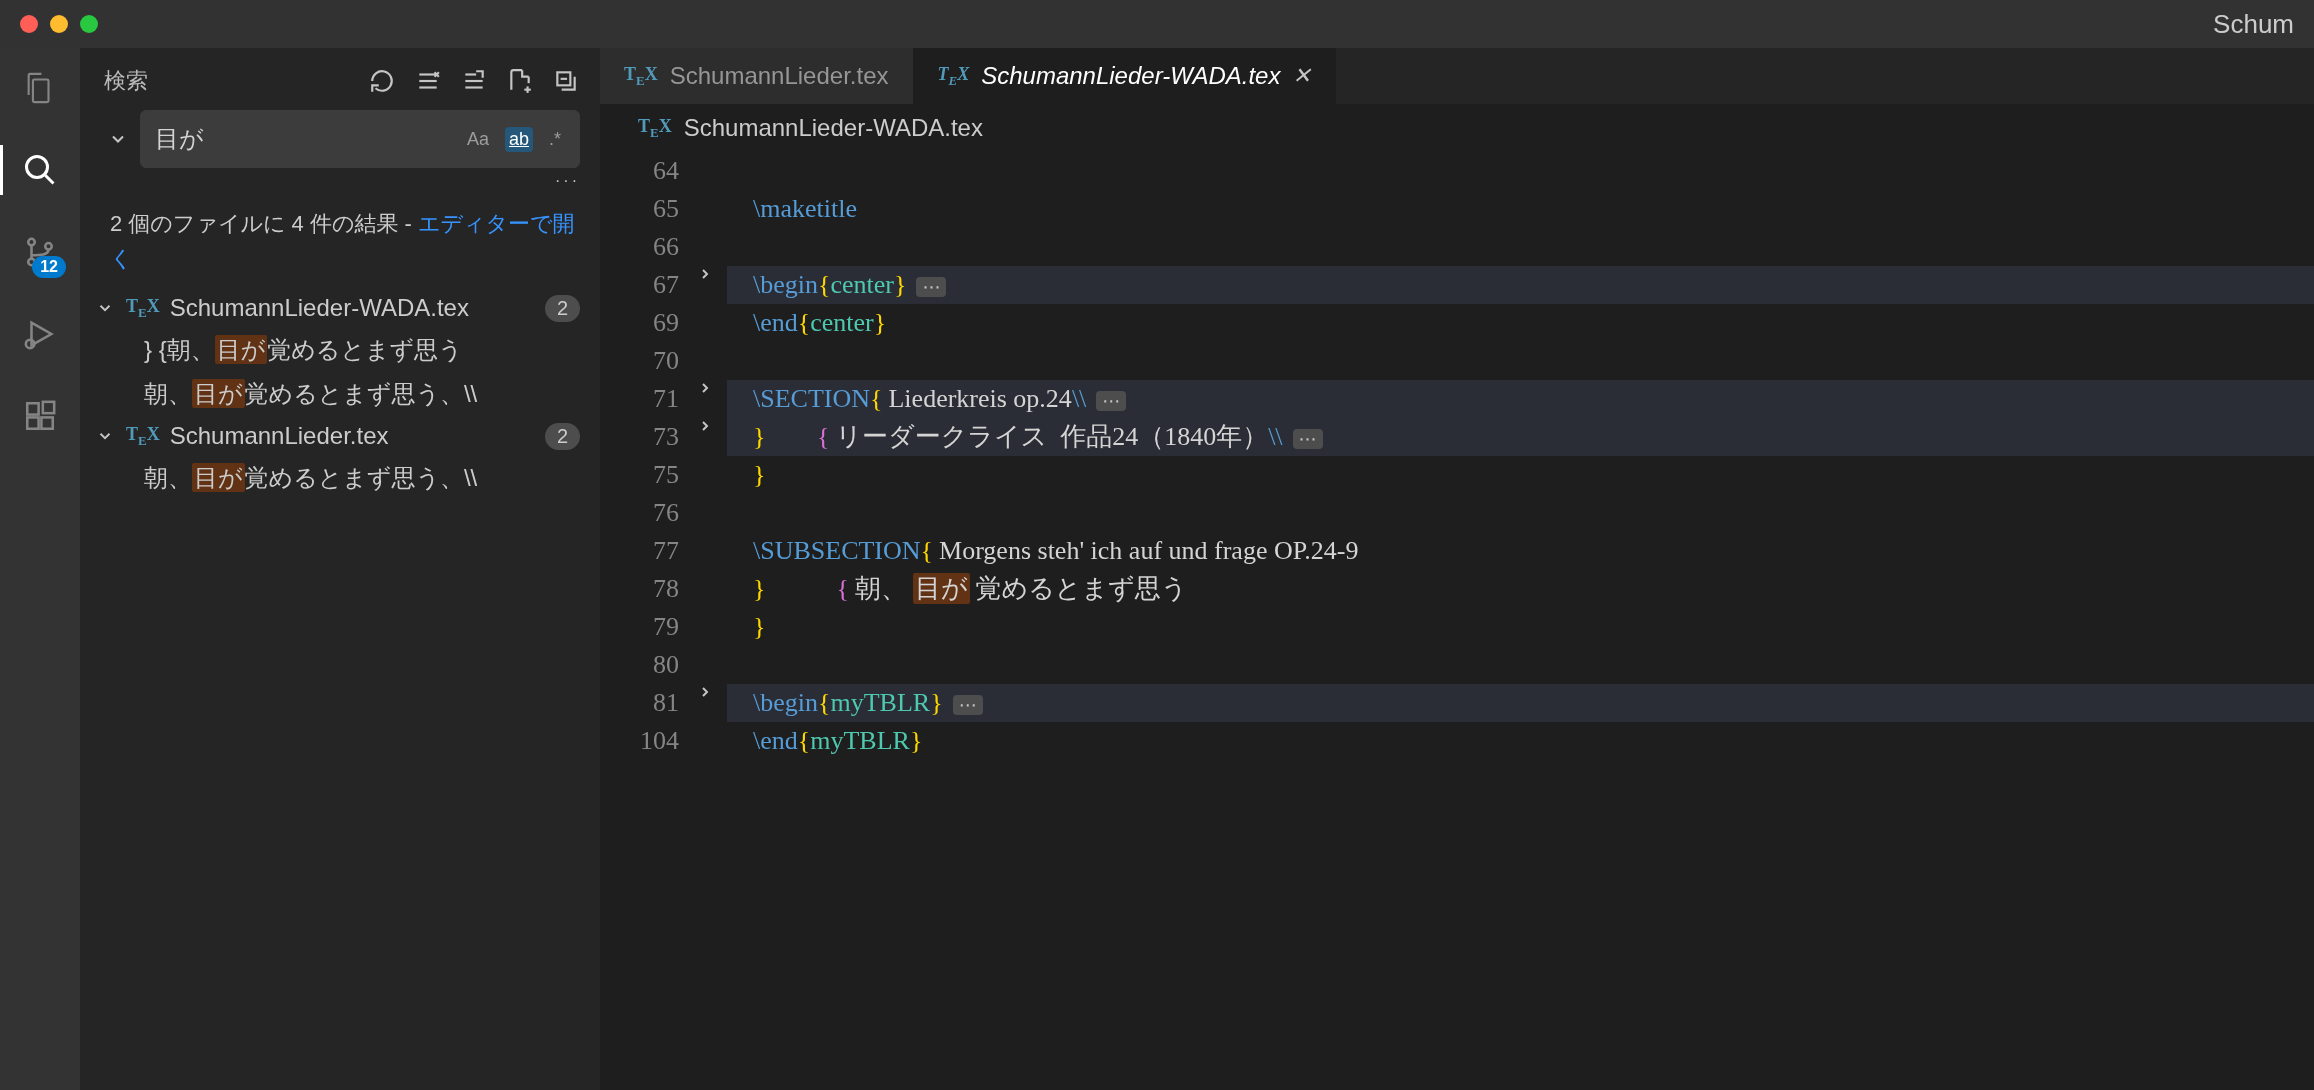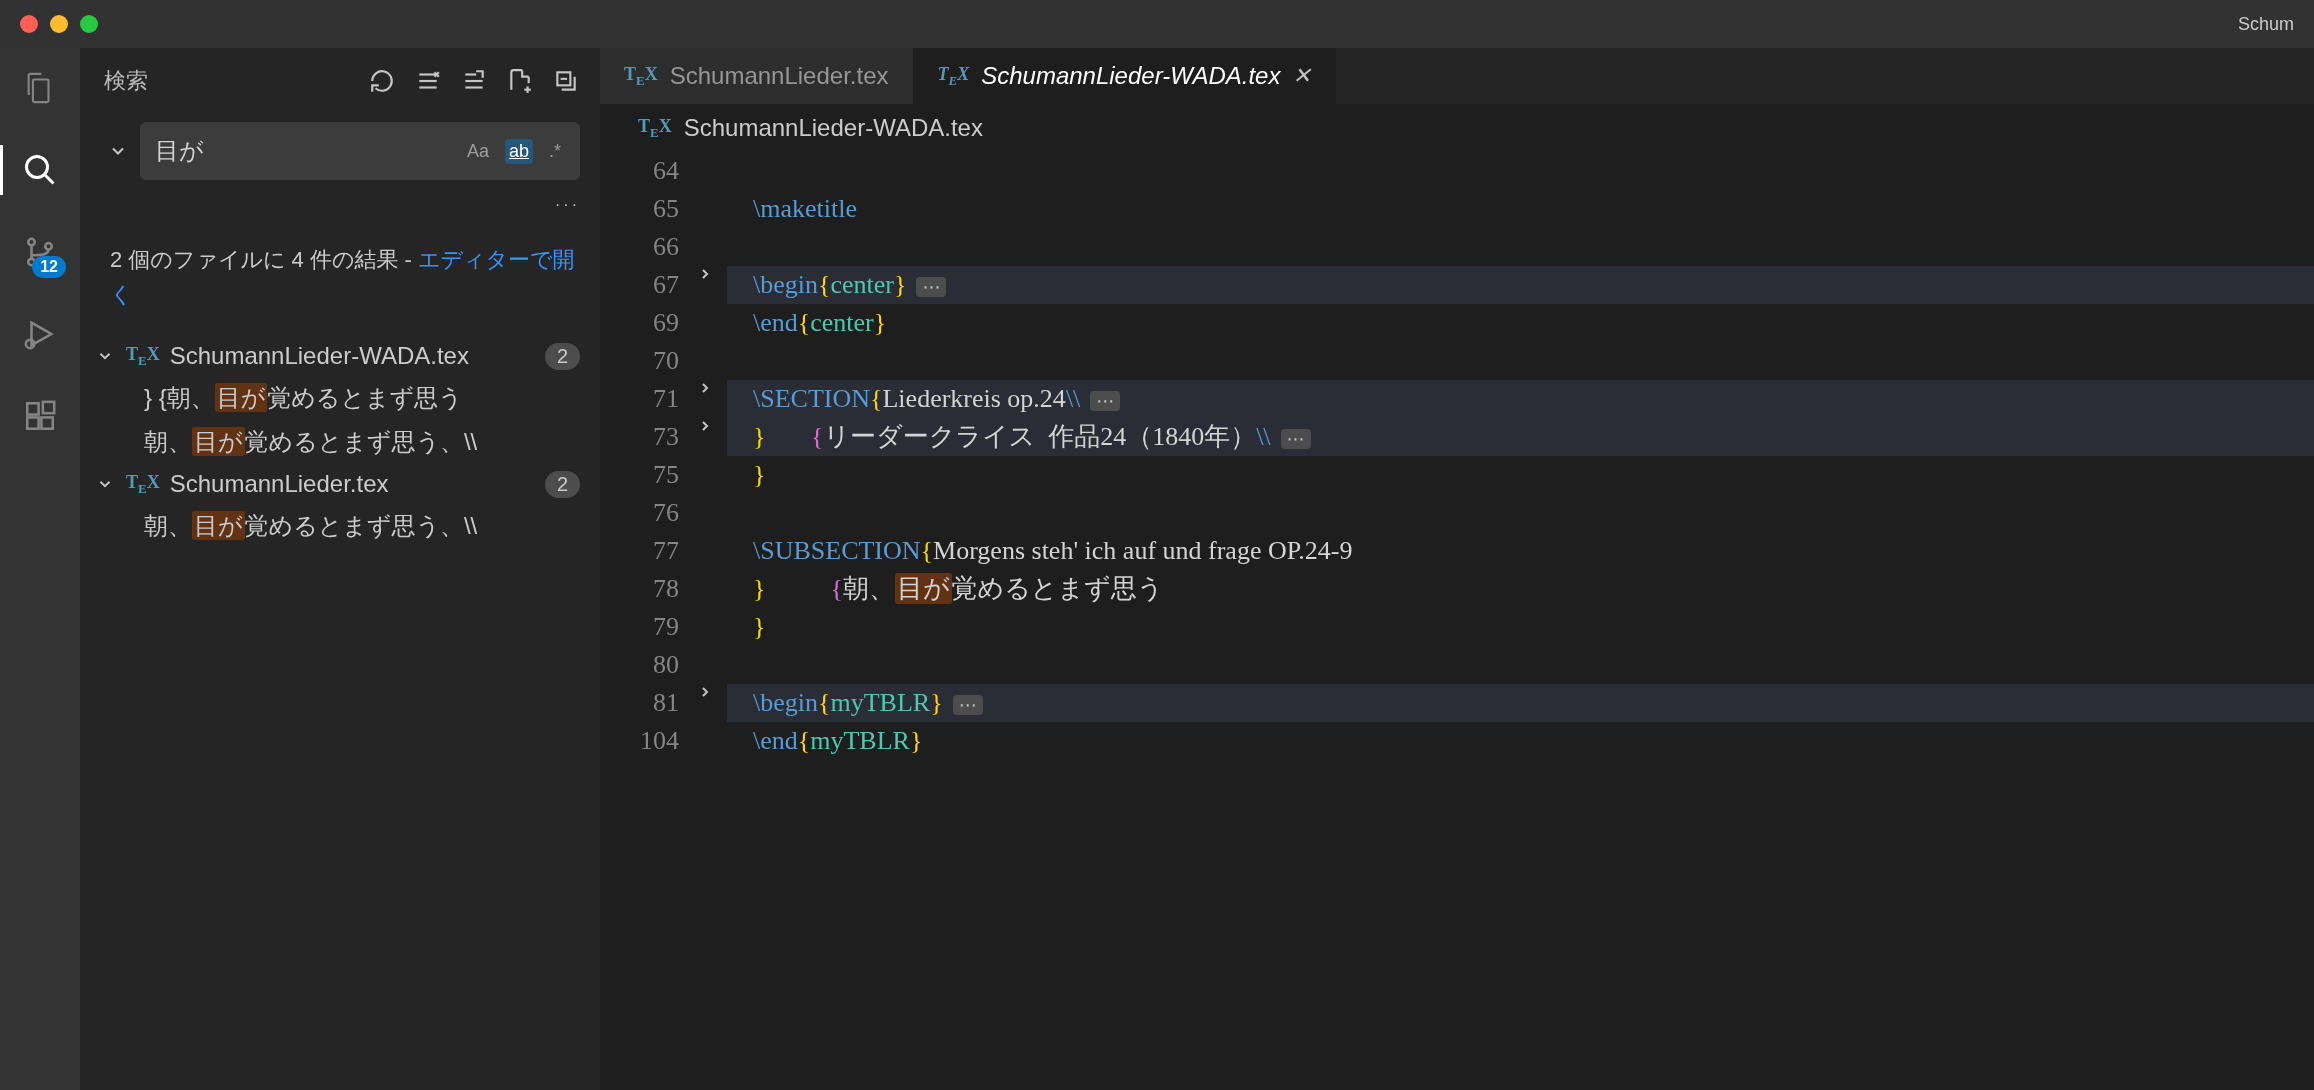--- a/index.html
+++ b/index.html
@@ -27,21 +27,21 @@
       width: 18px;
       height: 18px;
       border-radius: 50%;
     }
     .tl-red { background: #ff5f57; }
     .tl-yellow { background: #febc2e; }
     .tl-green { background: #28c840; }
     .title-text {
       margin-left: auto;
       color: #cccccc;
-      font-size: 18px;
+      font-size: 26px;
     }
     .main {
       display: flex;
       height: calc(100% - 48px);
     }
     .activity-bar {
       width: 80px;
       background: #333333;
       display: flex;
       flex-direction: column;
@@ -80,21 +80,20 @@
       padding: 2px 8px;
       min-width: 26px;
       text-align: center;
       font-weight: 600;
     }
     .sidebar {
       width: 520px;
       background: #252526;
       display: flex;
       flex-direction: column;
-      gap: 12px;
     }
     .sidebar-header {
       display: flex;
       align-items: center;
       justify-content: space-between;
       padding: 18px 20px 14px 24px;
     }
     .sidebar-title {
       font-size: 22px;
       color: #bbbbbb;
@@ -307,21 +306,21 @@
     .code-line {
       height: 38px;
       line-height: 38px;
       white-space: pre;
     }
     .code-line.hl-line { background: #2a2d35; }
     .kw { color: #569cd6; }
     .brace { color: #ffd700; }
     .brace2 { color: #da70d6; }
     .ident { color: #4ec9b0; }
-    .text { color: #d4d4d4; }
+    .text { color: #d4d4d4; margin-left: 6px; }
     .fold-dots {
       background: #4d4d4d;
       color: #c5c5c5;
       padding: 0 6px;
       border-radius: 4px;
       margin-left: 10px;
       font-size: 18px;
       vertical-align: middle;
     }
     .ed-hl {

